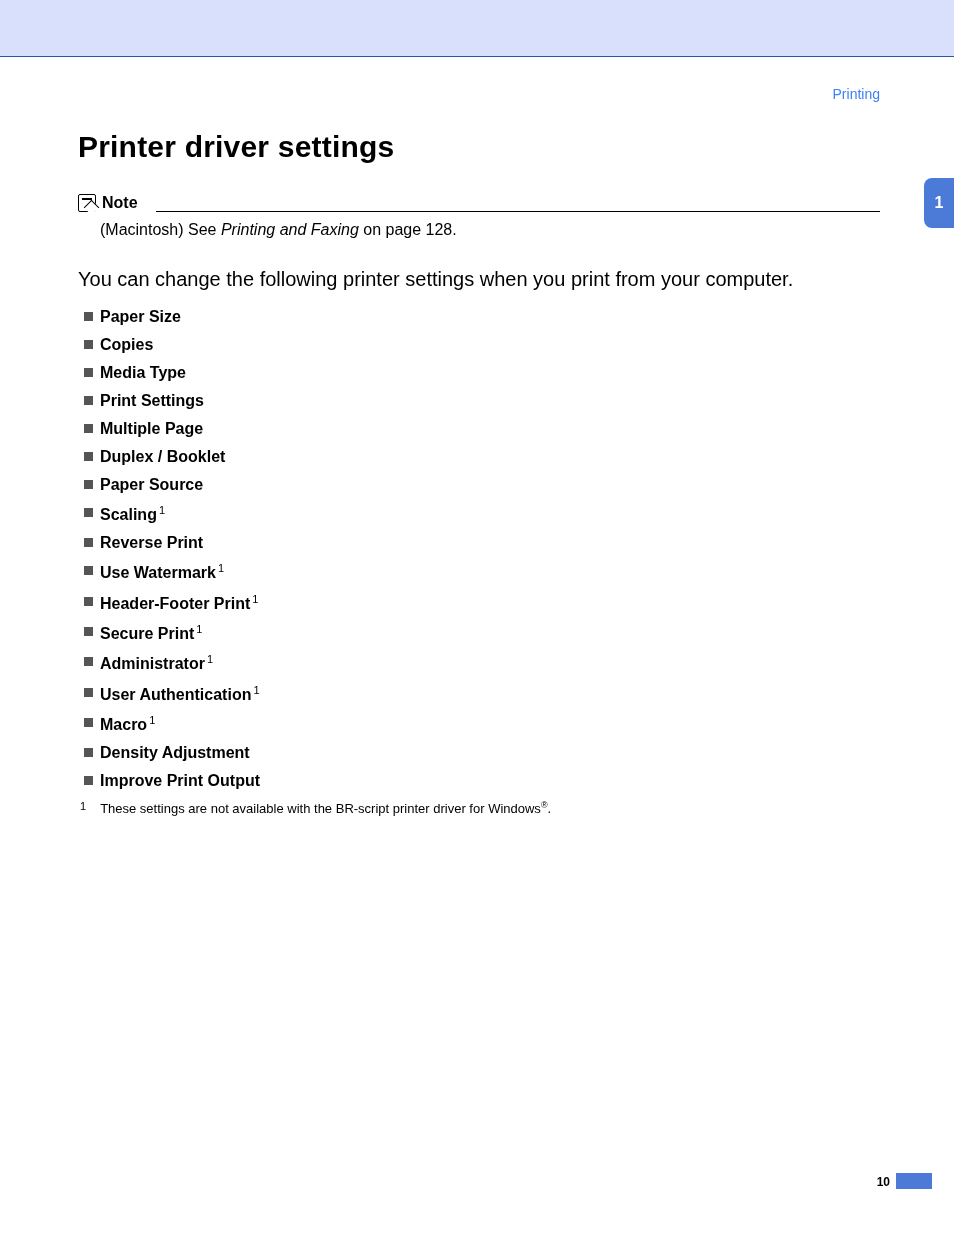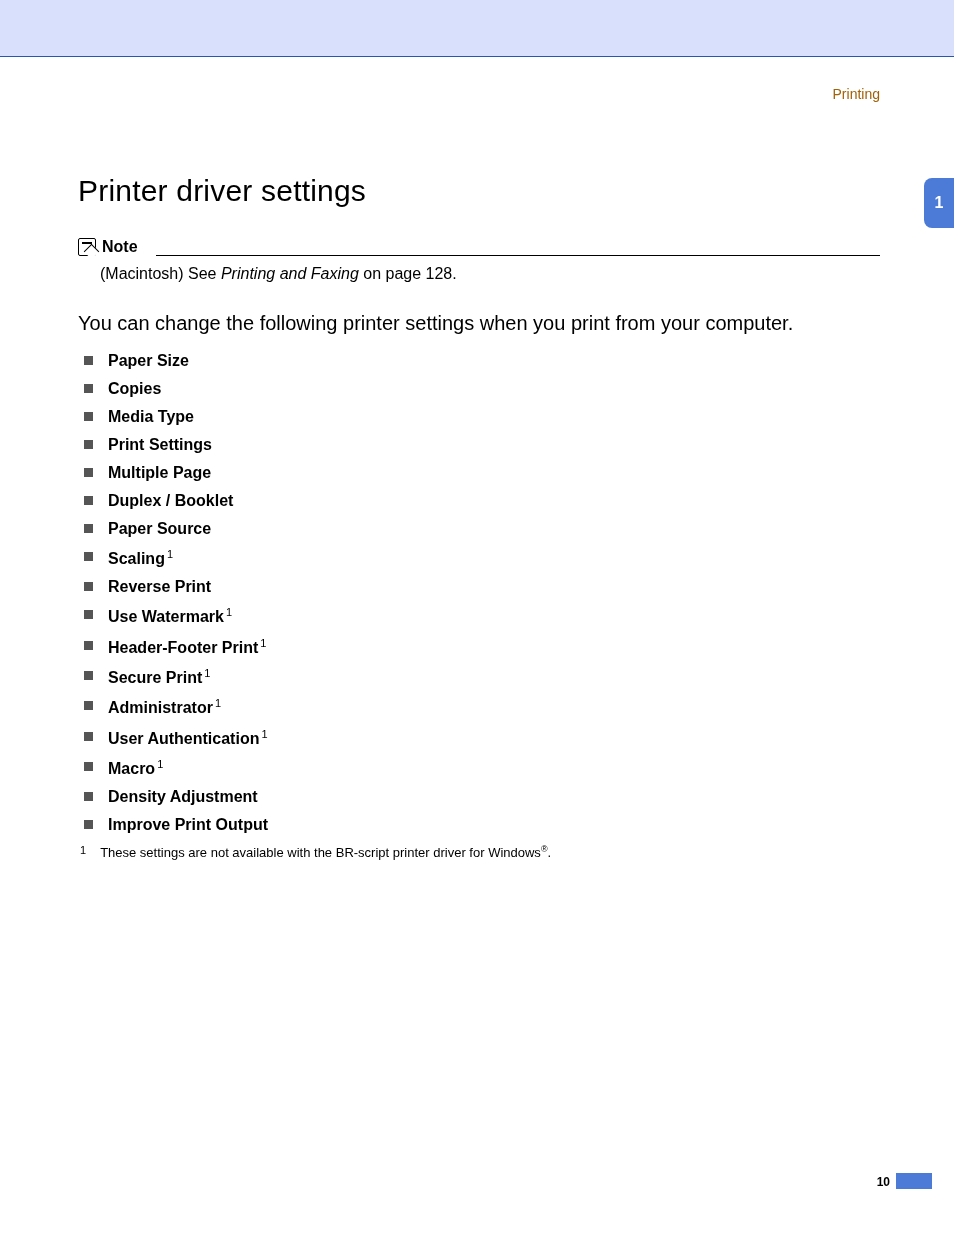--- a/index.html
+++ b/index.html
@@ -6,27 +6,27 @@
   html, body { width: 954px; height: 1235px; font-family: Arial, Helvetica, sans-serif; color: #000; background: #fff; }
   .topbar { position: absolute; top: 0; left: 0; right: 0; height: 56px; background: #d8e0fb; }
   .divider-top { position: absolute; top: 56px; left: 0; right: 0; height: 1px; background: #2855b3; }
   .section-tab {
     position: absolute; right: 0; top: 178px; width: 30px; height: 50px;
     background: #4b7bd6; color: #fff; font-size: 16px; font-weight: bold;
     display: flex; align-items: center; justify-content: center;
     border-top-left-radius: 8px; border-bottom-left-radius: 8px;
   }
   .header-running {
-    position: absolute; top: 86px; right: 74px; font-size: 14px; color: #a16207;
+    position: absolute; top: 86px; right: 74px; font-size: 14px; color: #3b82f6;
   }
   .content {
     position: absolute; top: 130px; left: 78px; right: 74px;
   }
   h1 {
-    font-size: 30px; font-weight: normal; margin-bottom: 30px; letter-spacing: 0.2px; margin-top: 44px;
+    font-size: 30px; font-weight: bold; margin-bottom: 30px; letter-spacing: 0.2px;
   }
   .note-block { margin-bottom: 20px; }
   .note-header {
     display: flex; align-items: flex-end; gap: 6px;
   }
   .note-icon {
     width: 18px; height: 18px; border: 1.5px solid #000; border-radius: 2px;
     position: relative; display: inline-block; flex-shrink: 0;
   }
   .note-icon::before {
@@ -43,21 +43,21 @@
   }
   .note-body {
     font-size: 16px; margin-top: 6px; margin-left: 22px; line-height: 1.5;
   }
   .note-body .italic { font-style: italic; }
   .intro {
     font-size: 20px; margin: 22px 0 14px 0; line-height: 1.5;
   }
   ul.settings { list-style: none; padding-left: 6px; }
   ul.settings li {
-    font-size: 16px; font-weight: bold; margin: 6px 0 10px 0; position: relative; padding-left: 24px;
+    font-size: 16px; font-weight: bold; margin: 6px 0 10px 0; position: relative; padding-left: 16px;
   }
   ul.settings li::before {
     content: ""; position: absolute; left: 0; top: 4px; width: 9px; height: 9px; background: #555;
   }
   ul.settings li .sup { font-size: 11px; vertical-align: super; font-weight: normal; margin-left: 2px; }
   .footnote {
     display: flex; gap: 14px; font-size: 13px; margin-top: 10px; padding-left: 2px;
   }
   .footnote .num { font-size: 11px; vertical-align: super; }
   .footnote .reg { font-size: 9px; vertical-align: super; }

